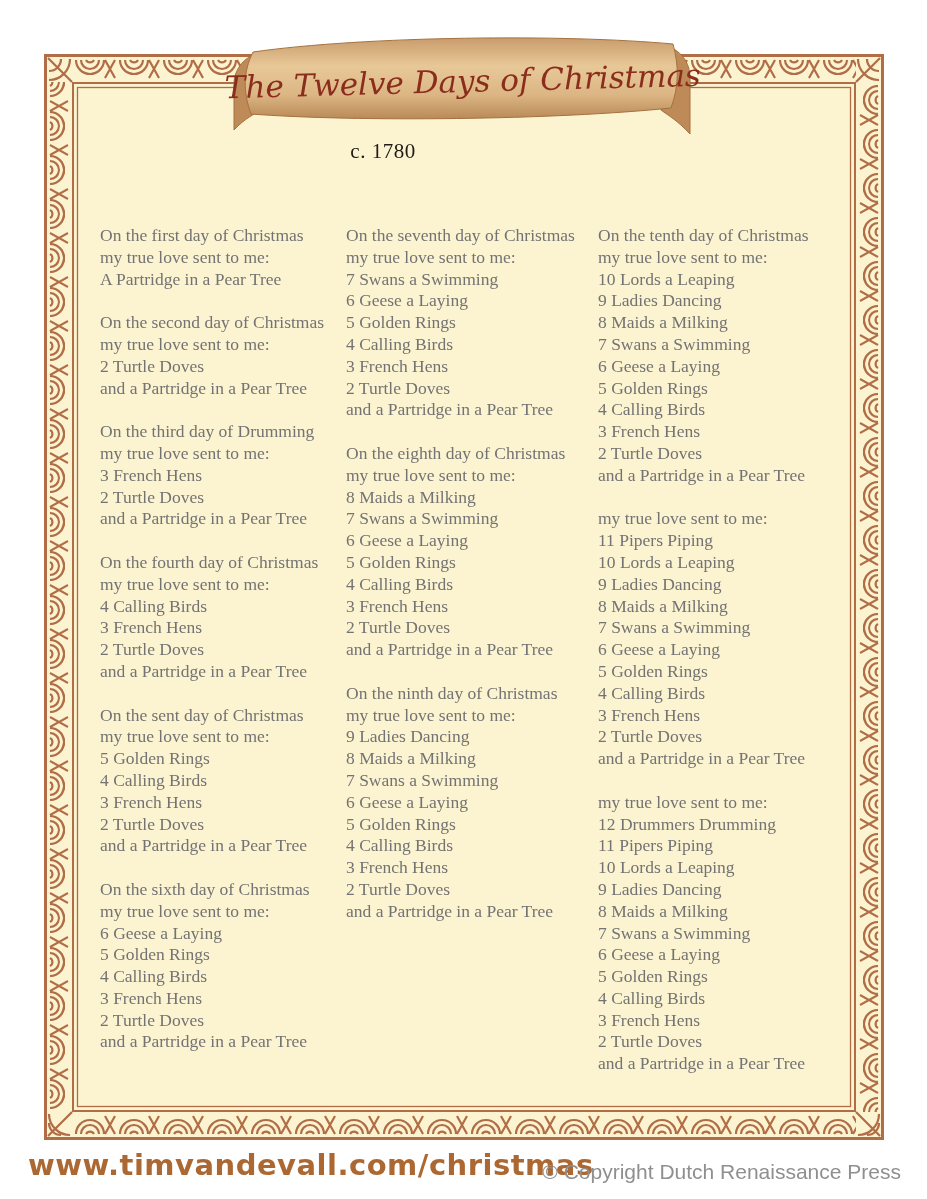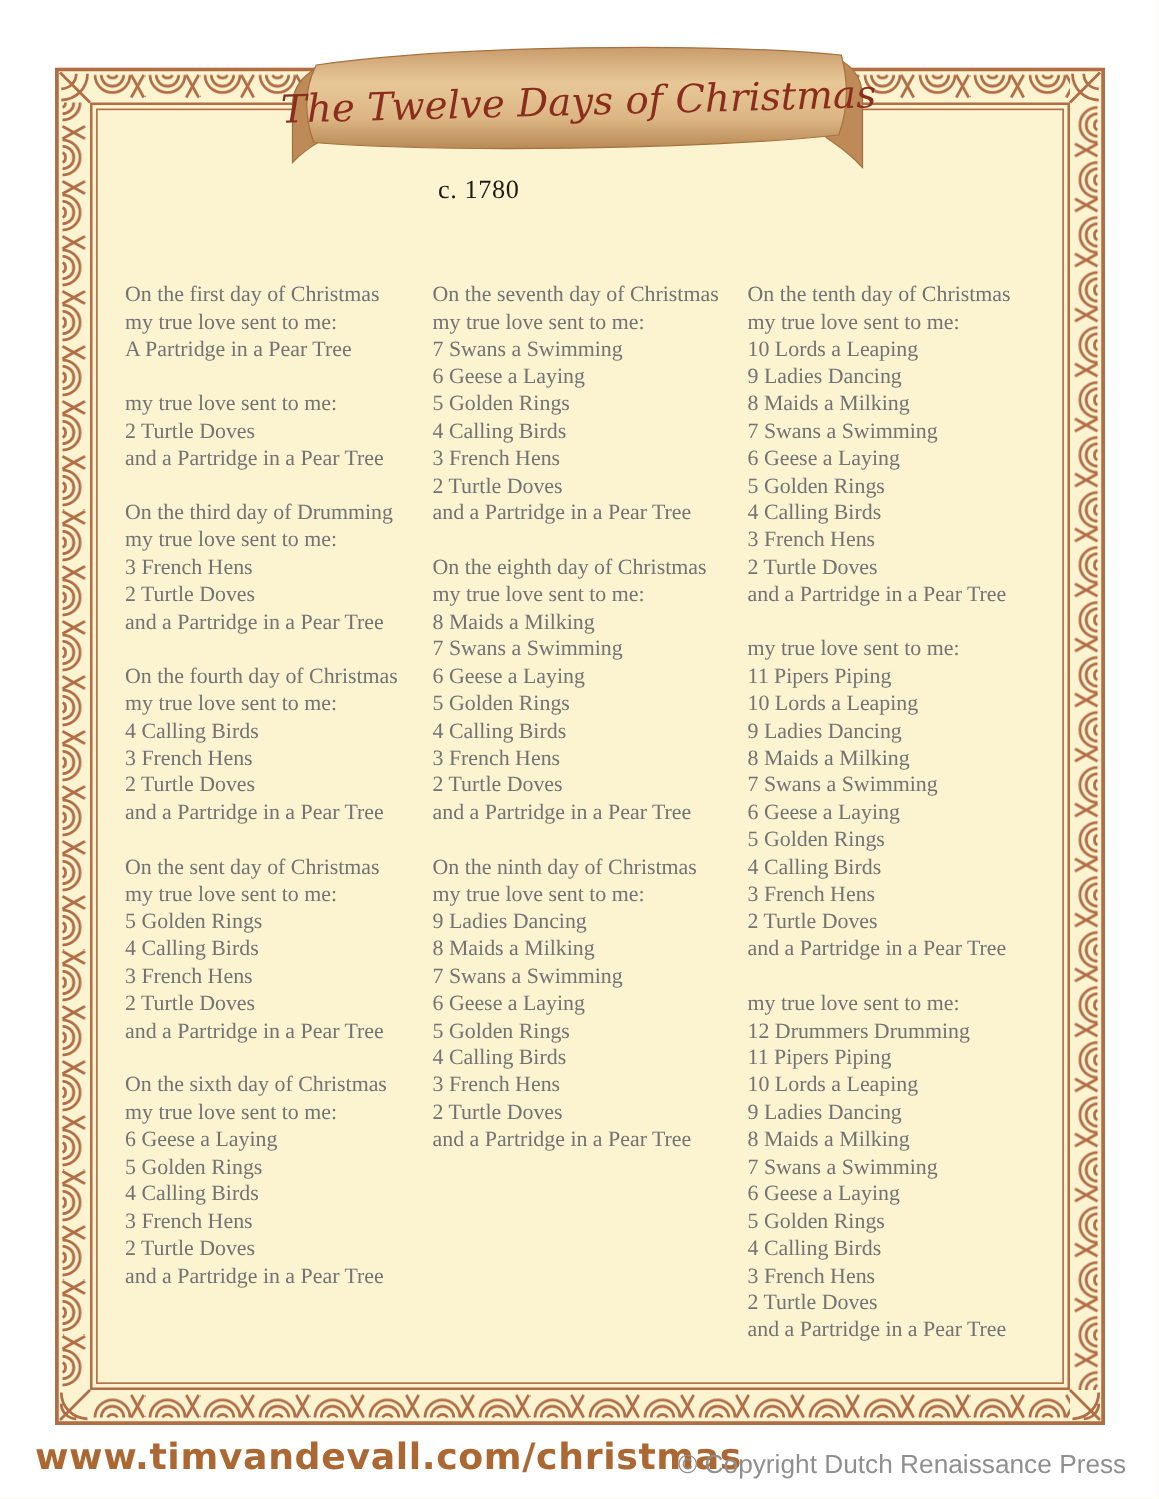--- a/index.html
+++ b/index.html
@@ -107,20 +107,21 @@
 
   <div class="subtitle">c. 1780</div>
 
   <div id="col1" class="col">
       <div class="verse">
         <p class="line">On the first day of Christmas</p>
         <p class="line">my true love sent to me:</p>
         <p class="line">A Partridge in a Pear Tree</p>
       </div>
       <div class="verse">
+        <p class="line">On the second day of Christmas</p>
         <p class="line">my true love sent to me:</p>
         <p class="line">2 Turtle Doves</p>
         <p class="line">and a Partridge in a Pear Tree</p>
       </div>
       <div class="verse">
         <p class="line">On the third day of Drumming</p>
         <p class="line">my true love sent to me:</p>
         <p class="line">3 French Hens</p>
         <p class="line">2 Turtle Doves</p>
         <p class="line">and a Partridge in a Pear Tree</p>

